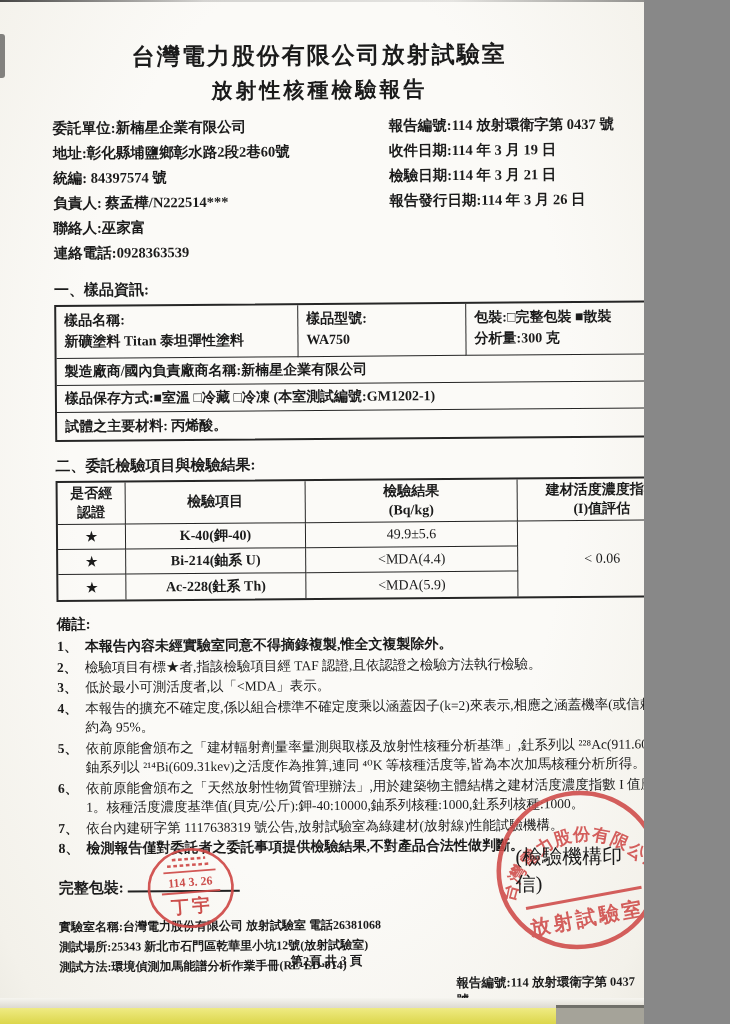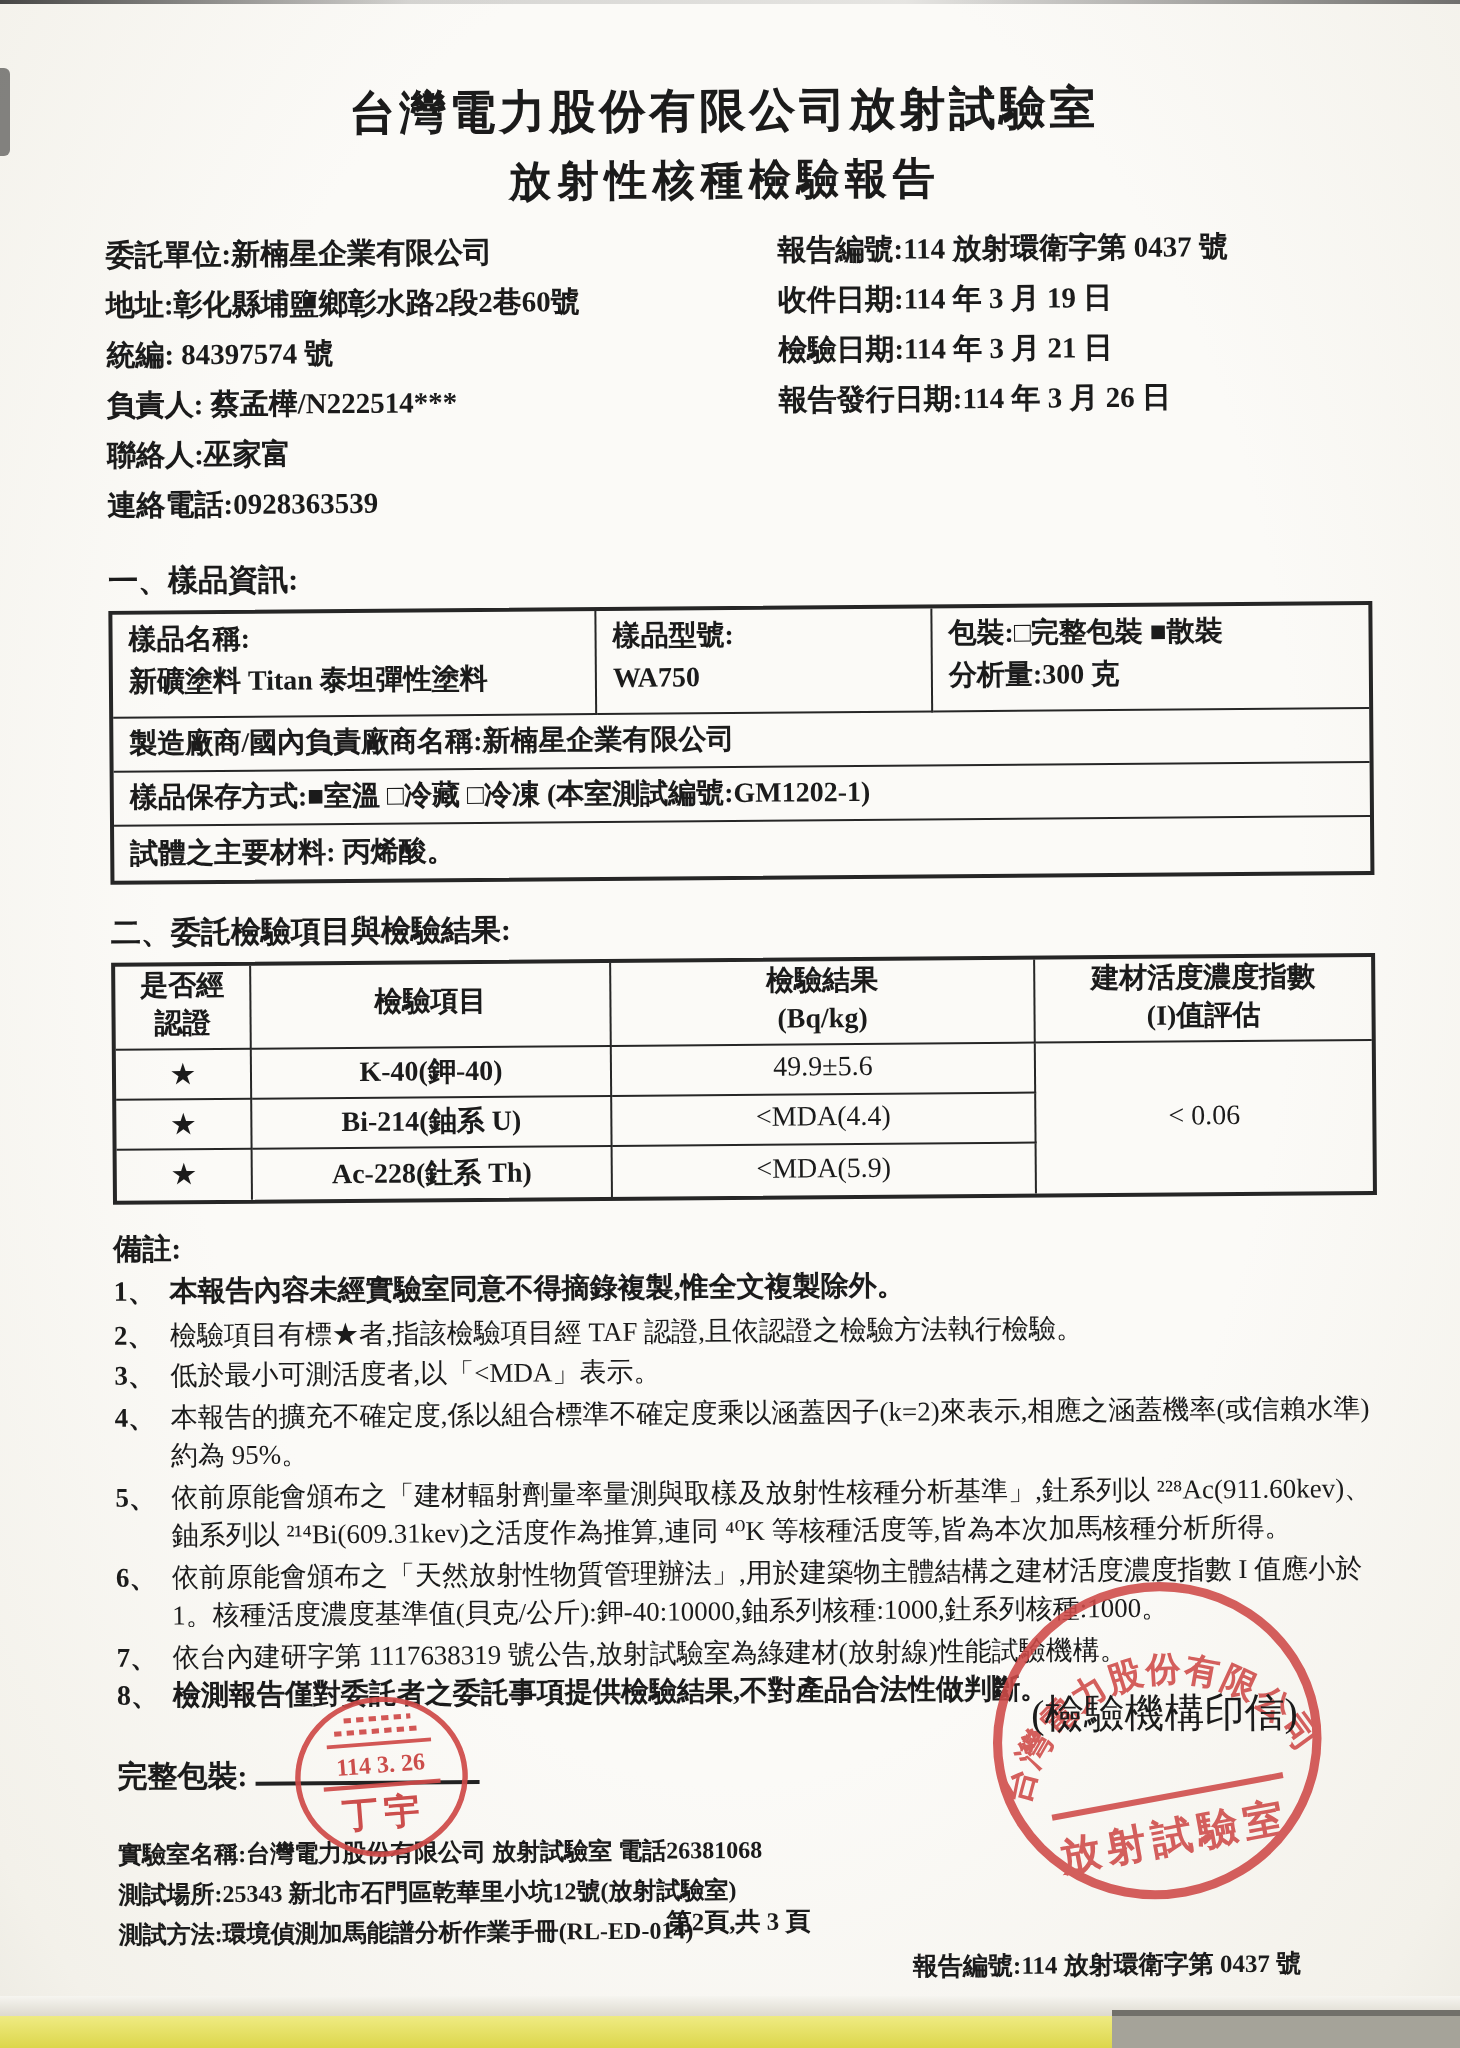--- a/index.html
+++ b/index.html
@@ -3,21 +3,21 @@
 <meta charset="utf-8">
 <style>
   * { margin:0; padding:0; box-sizing:border-box; }
   html,body { width:730px; height:1024px; }
   body {
     font-family: "Liberation Serif", "DejaVu Serif", serif;
     color:#1b1b1b;
     background:#888;
   }
   .paper {
-    position:relative; width:730px; height:1024px; overflow:hidden;
+    position:relative; width:644px; height:1024px; overflow:hidden;
     background: radial-gradient(ellipse at 50% 42%, #fbfaf7 55%, #f3f1ea 92%, #edebe3 100%);
   }
   .tilt { position:absolute; inset:0; transform:rotate(-0.45deg); transform-origin:50% 40%; }
 
   
   .artifact-top { position:absolute; top:0; left:0; width:730px; height:2px; z-index:5;
     background:linear-gradient(90deg, rgba(40,40,40,.85), rgba(40,40,40,.18) 28%, rgba(40,40,40,.10) 62%, rgba(55,55,55,.7)); }
   .artifact-left { position:absolute; top:34px; left:0; width:5px; height:44px; z-index:5;
     background:rgba(35,35,35,.55); border-radius:0 3px 3px 0; }
 

